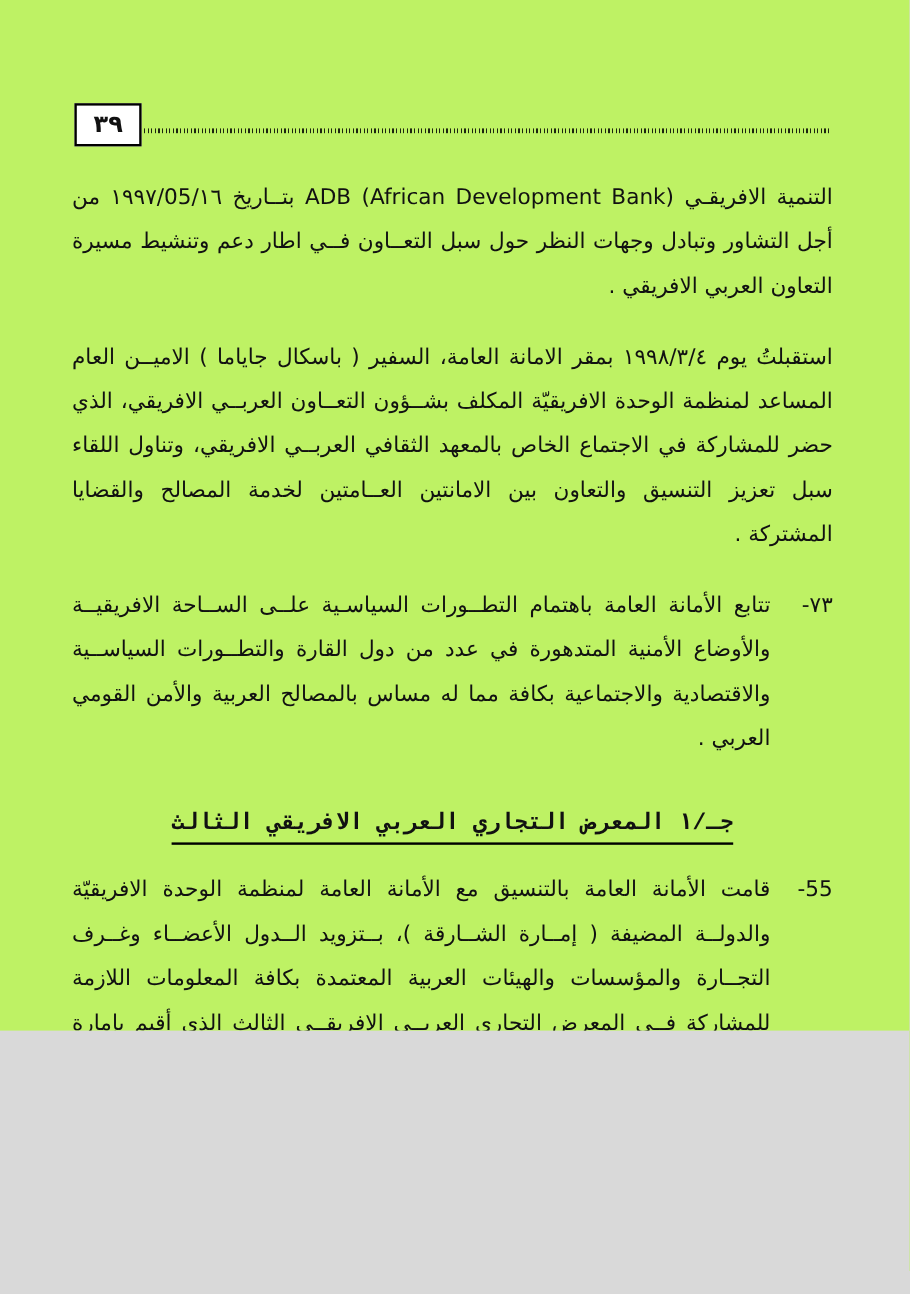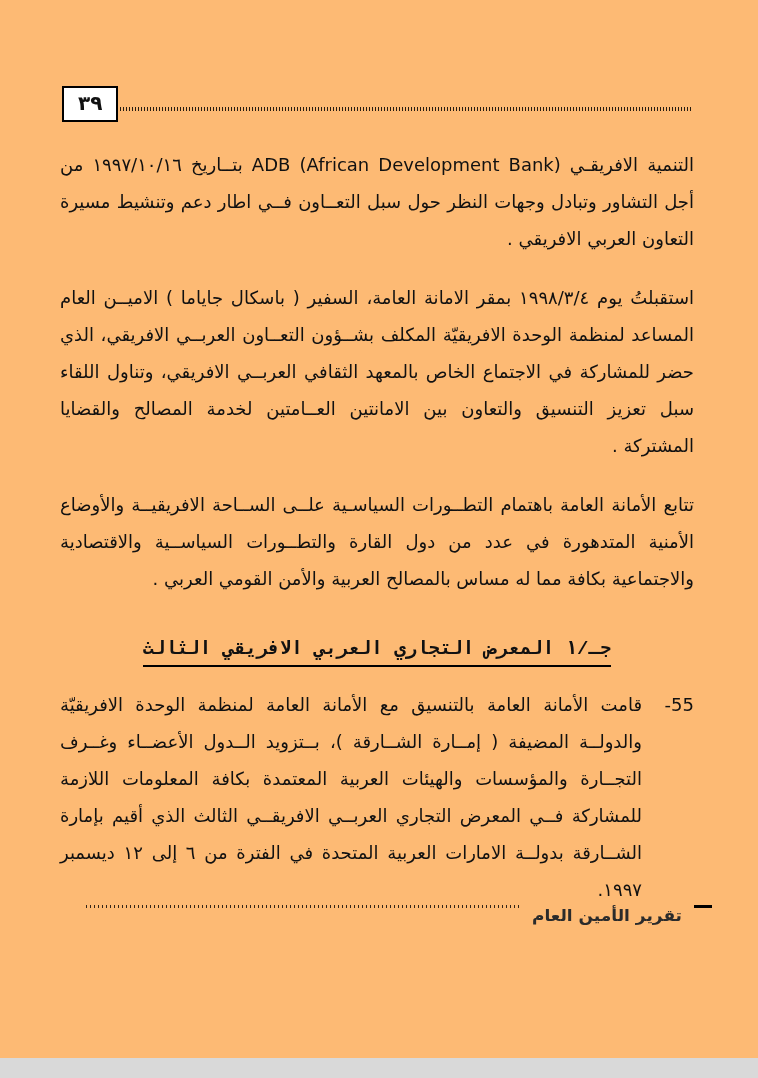--- a/index.html
+++ b/index.html
@@ -3,23 +3,23 @@
 <meta charset="utf-8">
 <style>
   html, body {
     margin: 0;
     padding: 0;
     background: #d9d9d9;
   }
   .page {
     position: relative;
     width: 758px;
-    height: 1058px;
+    height: 859px;
     margin: 0 auto;
-    background: #fdba74;
+    background: #bef264;
     color: #111;
     font-family: "DejaVu Sans", "Liberation Serif", sans-serif;
     overflow: hidden;
   }
 
   
   .header {
     position: absolute;
     top: 86px;
     left: 62px;
@@ -122,27 +122,28 @@
 
   <div class="header">
     <div class="page-num-box">
       <span>٣٩</span>
     </div>
     <div class="header-rule"></div>
   </div>
 
   <div class="content">
 
-    <p class="intro">التنمية الافريقـي ADB (African Development Bank) بتــاريخ ١٩٩٧/١٠/١٦ من أجل التشاور وتبادل وجهات النظر حول سبل التعــاون فــي اطار دعم وتنشيط مسيرة التعاون العربي الافريقي .</p>
+    <p class="intro">التنمية الافريقـي ADB (African Development Bank) بتــاريخ ١٩٩٧/05/١٦ من أجل التشاور وتبادل وجهات النظر حول سبل التعــاون فــي اطار دعم وتنشيط مسيرة التعاون العربي الافريقي .</p>
 
     <div class="item">
       <div class="item-text">استقبلتُ يوم ١٩٩٨/٣/٤ بمقر الامانة العامة، السفير ( باسكال جاياما ) الاميــن العام المساعد لمنظمة الوحدة الافريقيّة المكلف بشــؤون التعــاون العربــي الافريقي، الذي حضر للمشاركة في الاجتماع الخاص بالمعهد الثقافي العربــي الافريقي، وتناول اللقاء سبل تعزيز التنسيق والتعاون بين الامانتين العــامتين لخدمة المصالح والقضايا المشتركة .</div>
     </div>
 
     <div class="item">
+      <span class="item-num">٧٣-</span>
       <div class="item-text">تتابع الأمانة العامة باهتمام التطــورات السياسـية علــى الســاحة الافريقيــة والأوضاع الأمنية المتدهورة في عدد من دول القارة والتطــورات السياســية والاقتصادية والاجتماعية بكافة مما له مساس بالمصالح العربية والأمن القومي العربي .</div>
     </div>
 
     <div class="section-heading">
       <span class="underlined">جـ/١ المعرض التجاري العربي الافريقي الثالث</span>
     </div>
 
     <div class="item">
       <span class="item-num">55-</span>
       <div class="item-text">قامت الأمانة العامة بالتنسيق مع الأمانة العامة لمنظمة الوحدة الافريقيّة والدولــة المضيفة ( إمــارة الشــارقة )، بــتزويد الــدول الأعضــاء وغــرف التجــارة والمؤسسات والهيئات العربية المعتمدة بكافة المعلومات اللازمة للمشاركة فــي المعرض التجاري العربــي الافريقــي الثالث الذي أقيم بإمارة الشــارقة بدولــة الامارات العربية المتحدة في الفترة من ٦ إلى ١٢ ديسمبر ١٩٩٧.</div>

